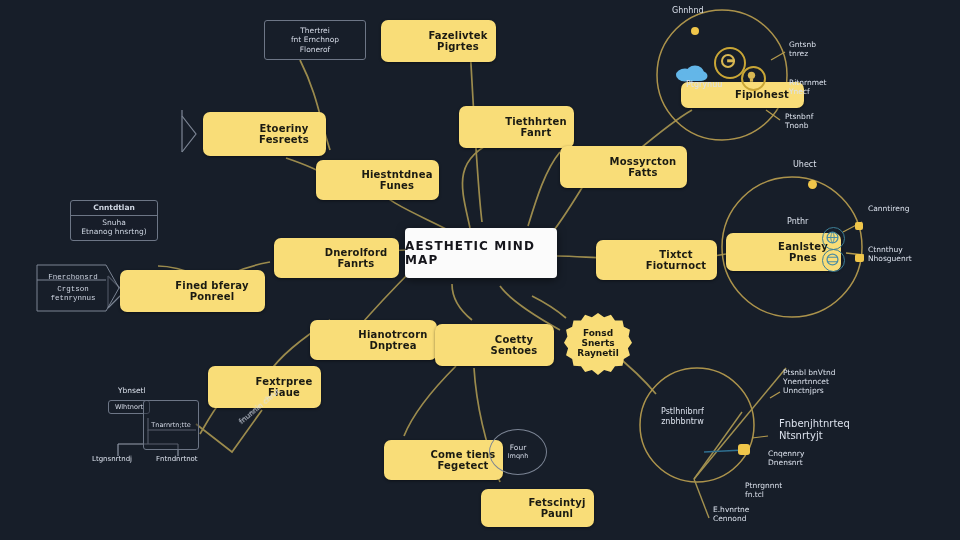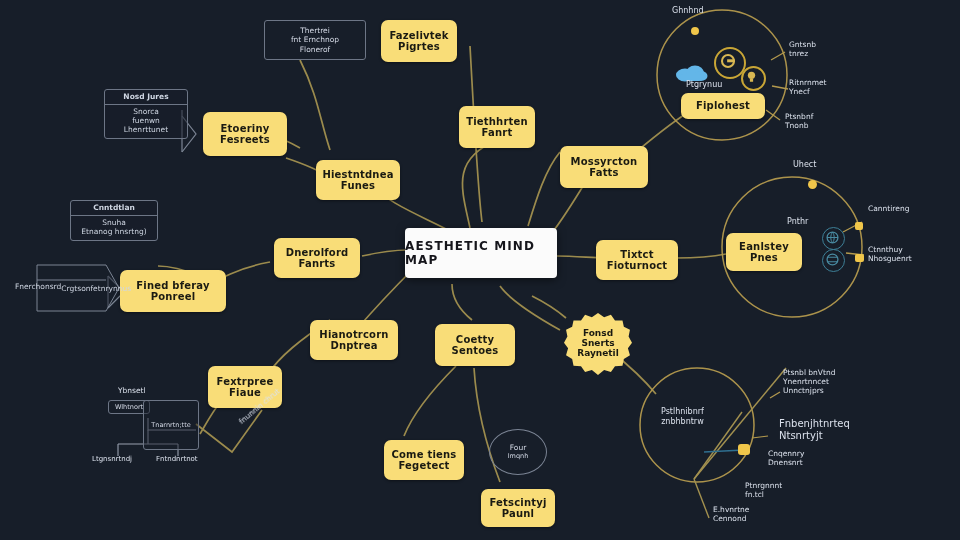--- a/index.html
+++ b/index.html
@@ -12,20 +12,21 @@
 
   
   .ynode{
     position:absolute;background:#f9dd78;color:#1a1a12;
     border-radius:7px;
     display:flex;flex-direction:column;align-items:center;justify-content:center;
     text-align:center;line-height:1.12;
     font-weight:700;letter-spacing:.2px;
     box-shadow:0 1px 3px rgba(0,0,0,.45);
     filter:blur(.35px);
+    padding-left:39px;
   }
   .ynode span{display:block;white-space:nowrap;}
 
   
   .center-node{
     position:absolute;background:#fbfbfb;color:#15151b;
     border-radius:4px;display:flex;align-items:center;justify-content:center;
     font-weight:700;letter-spacing:1.1px;
     box-shadow:0 2px 8px rgba(0,0,0,.5);
   }
@@ -60,22 +61,22 @@
     filter:blur(.35px);
   }
   .dbox span{display:block;white-space:nowrap;}
 
   
   .callout{
     position:absolute;color:#cfd6e2;line-height:1.2;
     filter:blur(.35px);
   }
   .callout .ctxt{
-    position:absolute;inset:0;display:flex;flex-direction:row;
-    align-items:center;justify-content:center;text-align:center;
+    position:absolute;inset:0;display:flex;flex-direction:column;
+    align-items:center;justify-content:center;text-align:center;font-family:Liberation Mono, monospace;
   }
   .callout .ctxt span{display:block;white-space:nowrap;}
 
   
   .enote{
     position:absolute;border:1px solid #7b8494;border-radius:50%;
     color:#d4dae6;display:flex;flex-direction:column;
     align-items:center;justify-content:center;text-align:center;line-height:1.15;
     filter:blur(.35px);
   }
@@ -246,44 +247,36 @@
   <div class="ynode" style="left:560px;top:146px;width:88px;height:42px;font-size:10px;">
     <span>Mossyrcton</span>
     <span>Fatts</span>
   </div>
 
   <div class="ynode" style="left:596px;top:240px;width:82px;height:40px;font-size:10px;">
     <span>Tixtct</span>
     <span>Fioturnoct</span>
   </div>
 
-  <div class="ynode" style="left:681px;top:93px;width:84px;height:26px;font-size:10px;justify-content:center;">
+  <div class="ynode" style="left:681px;top:82px;width:84px;height:26px;font-size:10px;justify-content:center;">
     <span>Fiplohest</span>
   </div>
 
   <div class="ynode" style="left:726px;top:233px;width:76px;height:38px;font-size:10px;">
     <span>Eanlstey</span>
     <span>Pnes</span>
   </div>
 
   <div class="burst" style="left:564px;top:313px;width:68px;height:62px;font-size:9px;
               clip-path:polygon(50% 0%,59% 7%,69% 3%,75% 12%,86% 12%,88% 22%,97% 27%,95% 38%,100% 48%,94% 57%,97% 68%,88% 74%,86% 85%,75% 86%,69% 95%,59% 92%,50% 100%,41% 92%,31% 95%,25% 86%,14% 85%,12% 74%,3% 68%,6% 57%,0% 48%,5% 38%,3% 27%,12% 22%,14% 12%,25% 12%,31% 3%,41% 7%);">
     <span>Fonsd</span>
     <span>Snerts</span>
     <span>Raynetil</span>
   </div>
 
-  <div class="ubox" style="left:104px;top:89px;width:82px;font-size:7.5px;">
-    <div class="hdr">Nosd Jures</div>
-    <div class="bod">
-      <span>Snorca</span>
-      <span>fuenwn</span>
-      <span>Lhenrttunet</span>
-    </div>
-  </div>
 
   <div class="ubox" style="left:70px;top:200px;width:86px;font-size:7.5px;">
     <div class="hdr">Cnntdtlan</div>
     <div class="bod">
       <span>Snuha</span>
       <span>Etnanog hnsrtng)</span>
     </div>
   </div>
 
   <div class="dbox" style="left:264px;top:20px;width:68px;font-size:7.5px;">

